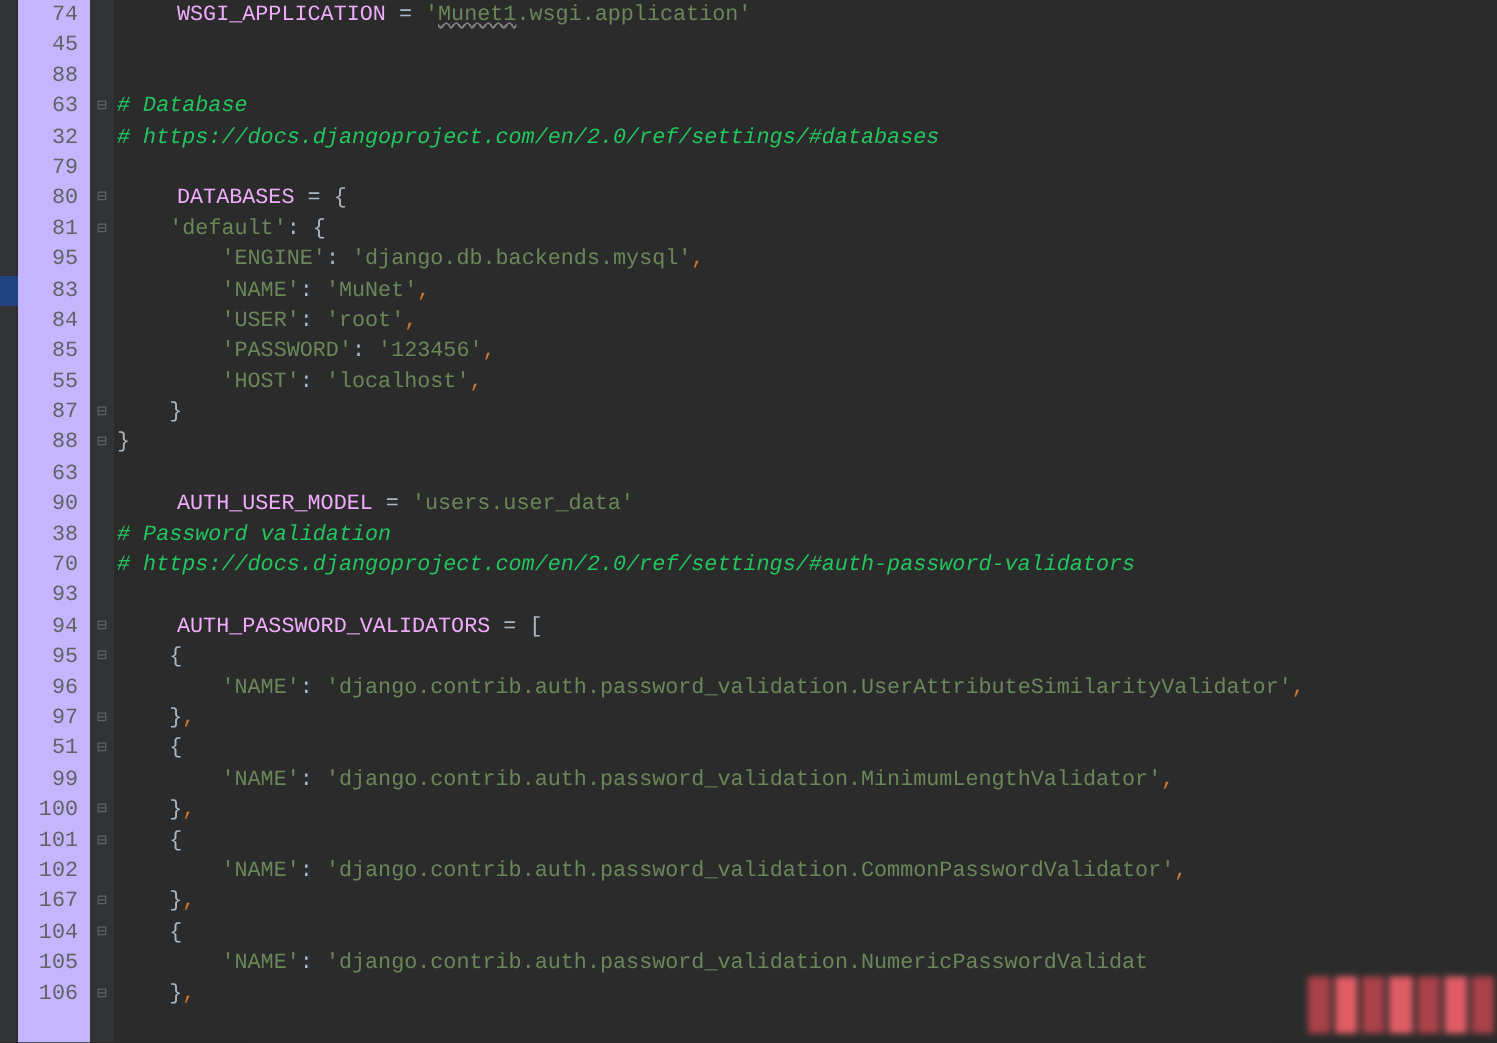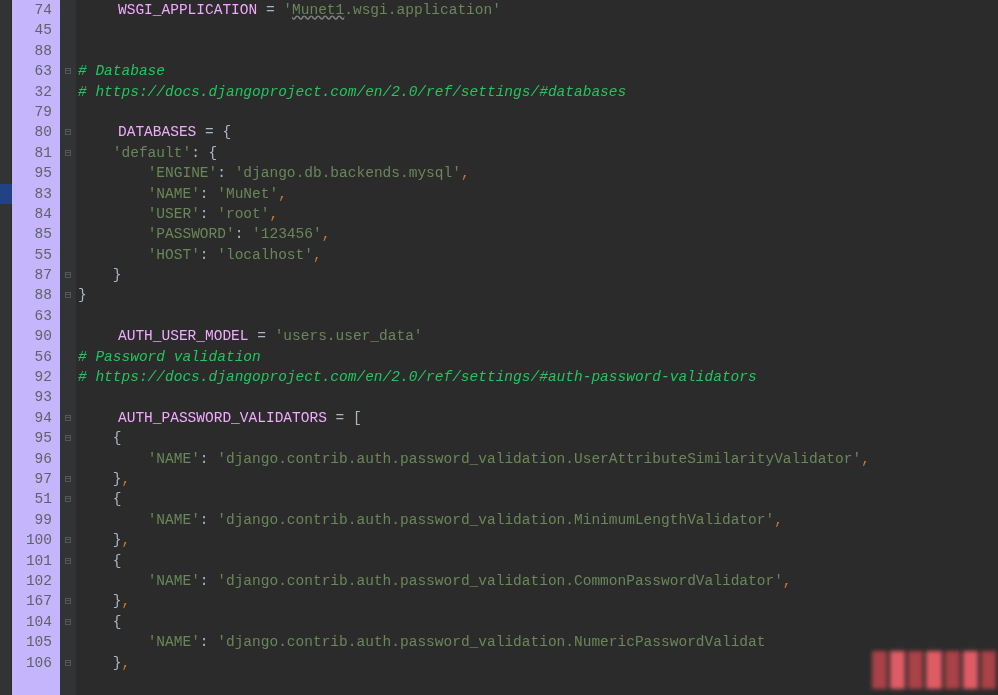--- a/index.html
+++ b/index.html
@@ -108,22 +108,22 @@
       <span class="ln">81</span>
       <span class="ln">95</span>
       <span class="ln">83</span>
       <span class="ln">84</span>
       <span class="ln">85</span>
       <span class="ln">55</span>
       <span class="ln">87</span>
       <span class="ln">88</span>
       <span class="ln">63</span>
       <span class="ln">90</span>
-      <span class="ln">56</span>
-      <span class="ln">92</span>
+      <span class="ln">38</span>
+      <span class="ln">70</span>
       <span class="ln">93</span>
       <span class="ln">94</span>
       <span class="ln">95</span>
       <span class="ln">96</span>
       <span class="ln">97</span>
       <span class="ln">51</span>
       <span class="ln">99</span>
       <span class="ln">100</span>
       <span class="ln">101</span>
       <span class="ln">102</span>

